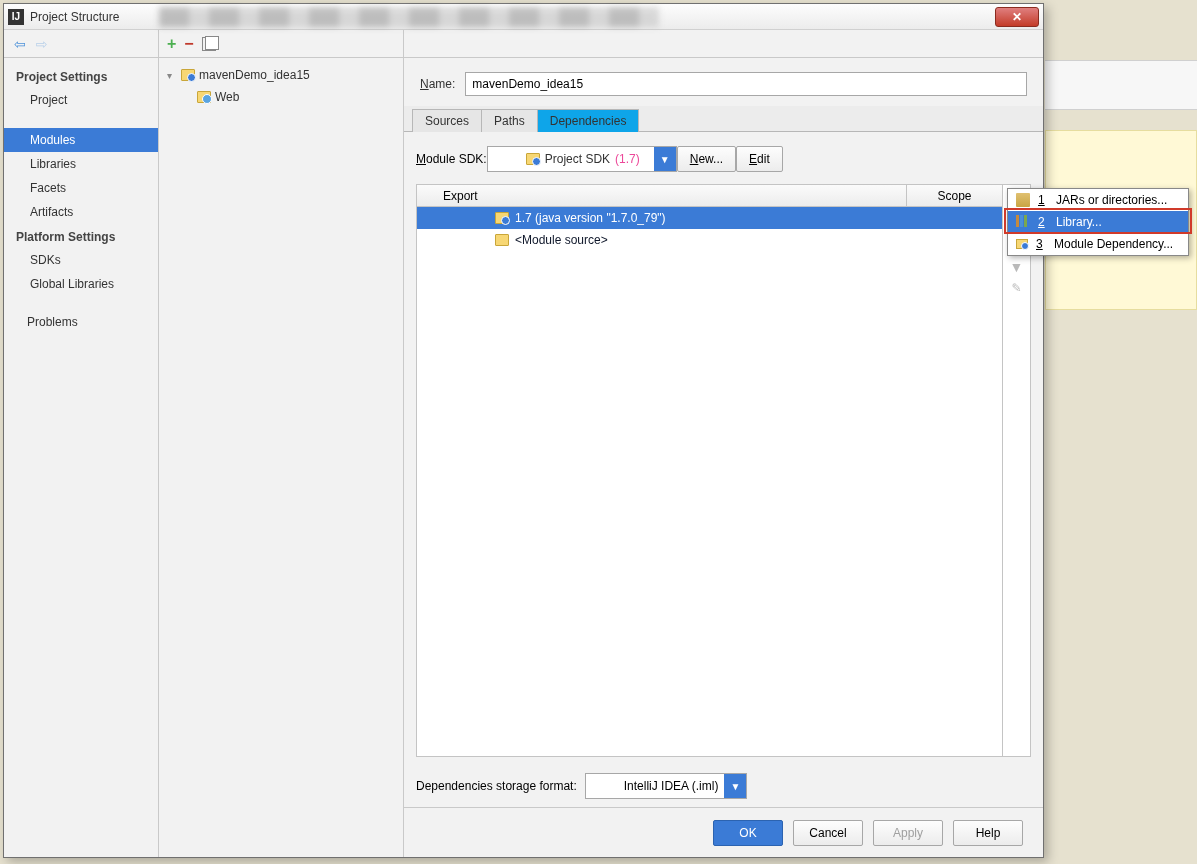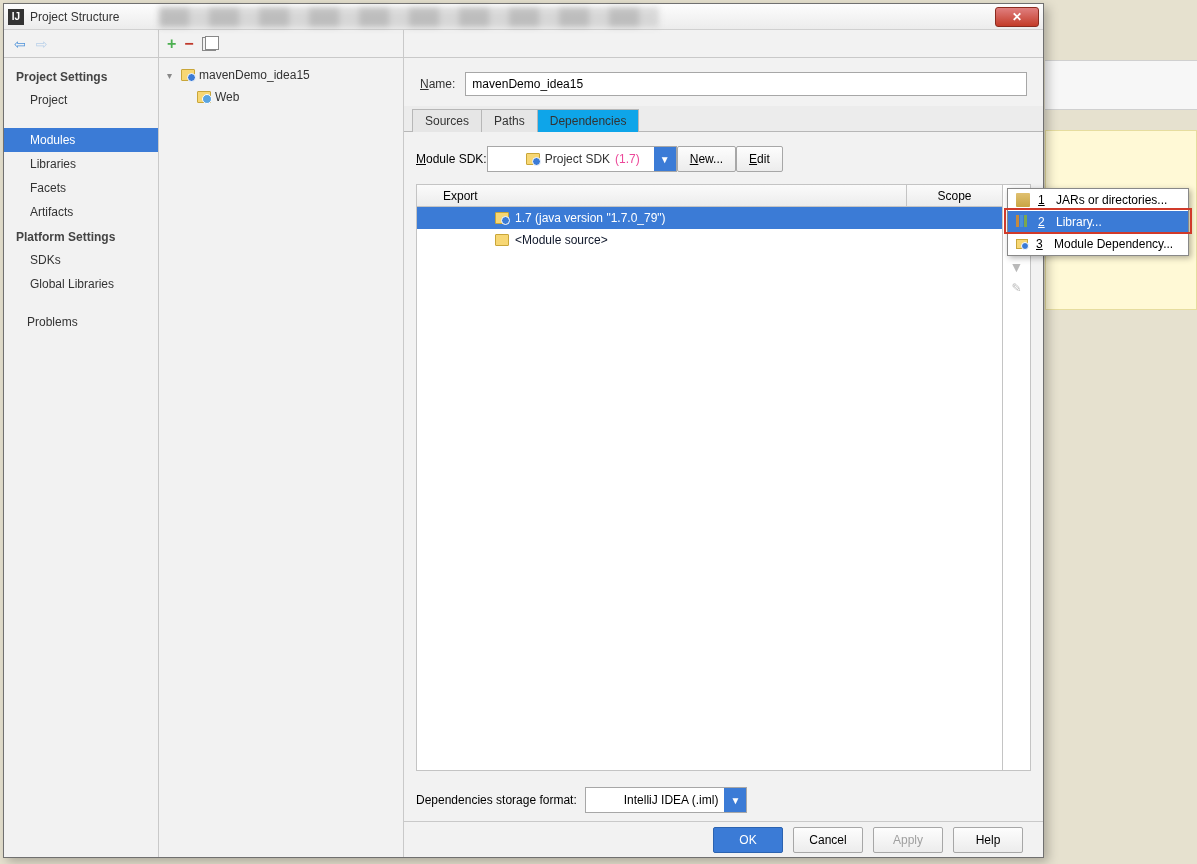--- a/index.html
+++ b/index.html
@@ -75,21 +75,21 @@
   .dep-row.sel{ background:#3b7bd6; color:#fff; }
   .dep-row .text{ }
   .dep-row.src .text{ color:#0f172a; }
   .dep-side { width:28px; border-left:1px solid #c4c4c4; display:flex; flex-direction:column; align-items:center; padding-top:4px; gap:6px; }
   .dep-side .plus{ color:#3aa03a; font-size:16px; }
   .dep-side .minus{ color:#b9b9b9; font-size:16px; }
   .dep-side .up, .dep-side .down{ color:#b9b9b9; font-size:14px; }
   .dep-side .edit{ color:#b9b9b9; font-size:12px; }
   .storage-row { display:flex; align-items:center; gap:8px; padding-top:4px; }
   
-  .dlg-buttons { height:36px; border-top:1px solid #c9c9c9; display:flex; align-items:center; justify-content:flex-end; padding:0 20px; gap:10px; }
+  .dlg-buttons { height:50px; border-top:1px solid #c9c9c9; display:flex; align-items:center; justify-content:flex-end; padding:0 20px; gap:10px; }
   .dlg-btn { width:70px; height:26px; border:1px solid #a7a7a7; border-radius:2px; background:linear-gradient(#fdfdfd,#ececec); display:flex; align-items:center; justify-content:center; }
   .dlg-btn.primary{ background:#3b7bd6; border-color:#2c63b0; color:#fff; }
   .dlg-btn.disabled{ color:#a0a0a0; }
   
   .popup {
     position:absolute; left:1007px; top:188px; width:182px;
     background:#fff; border:1px solid #888; box-shadow:2px 2px 6px rgba(0,0,0,.3);
     z-index:50;
   }
   .popup-item{ height:22px; display:flex; align-items:center; padding:0 8px; gap:8px; }

